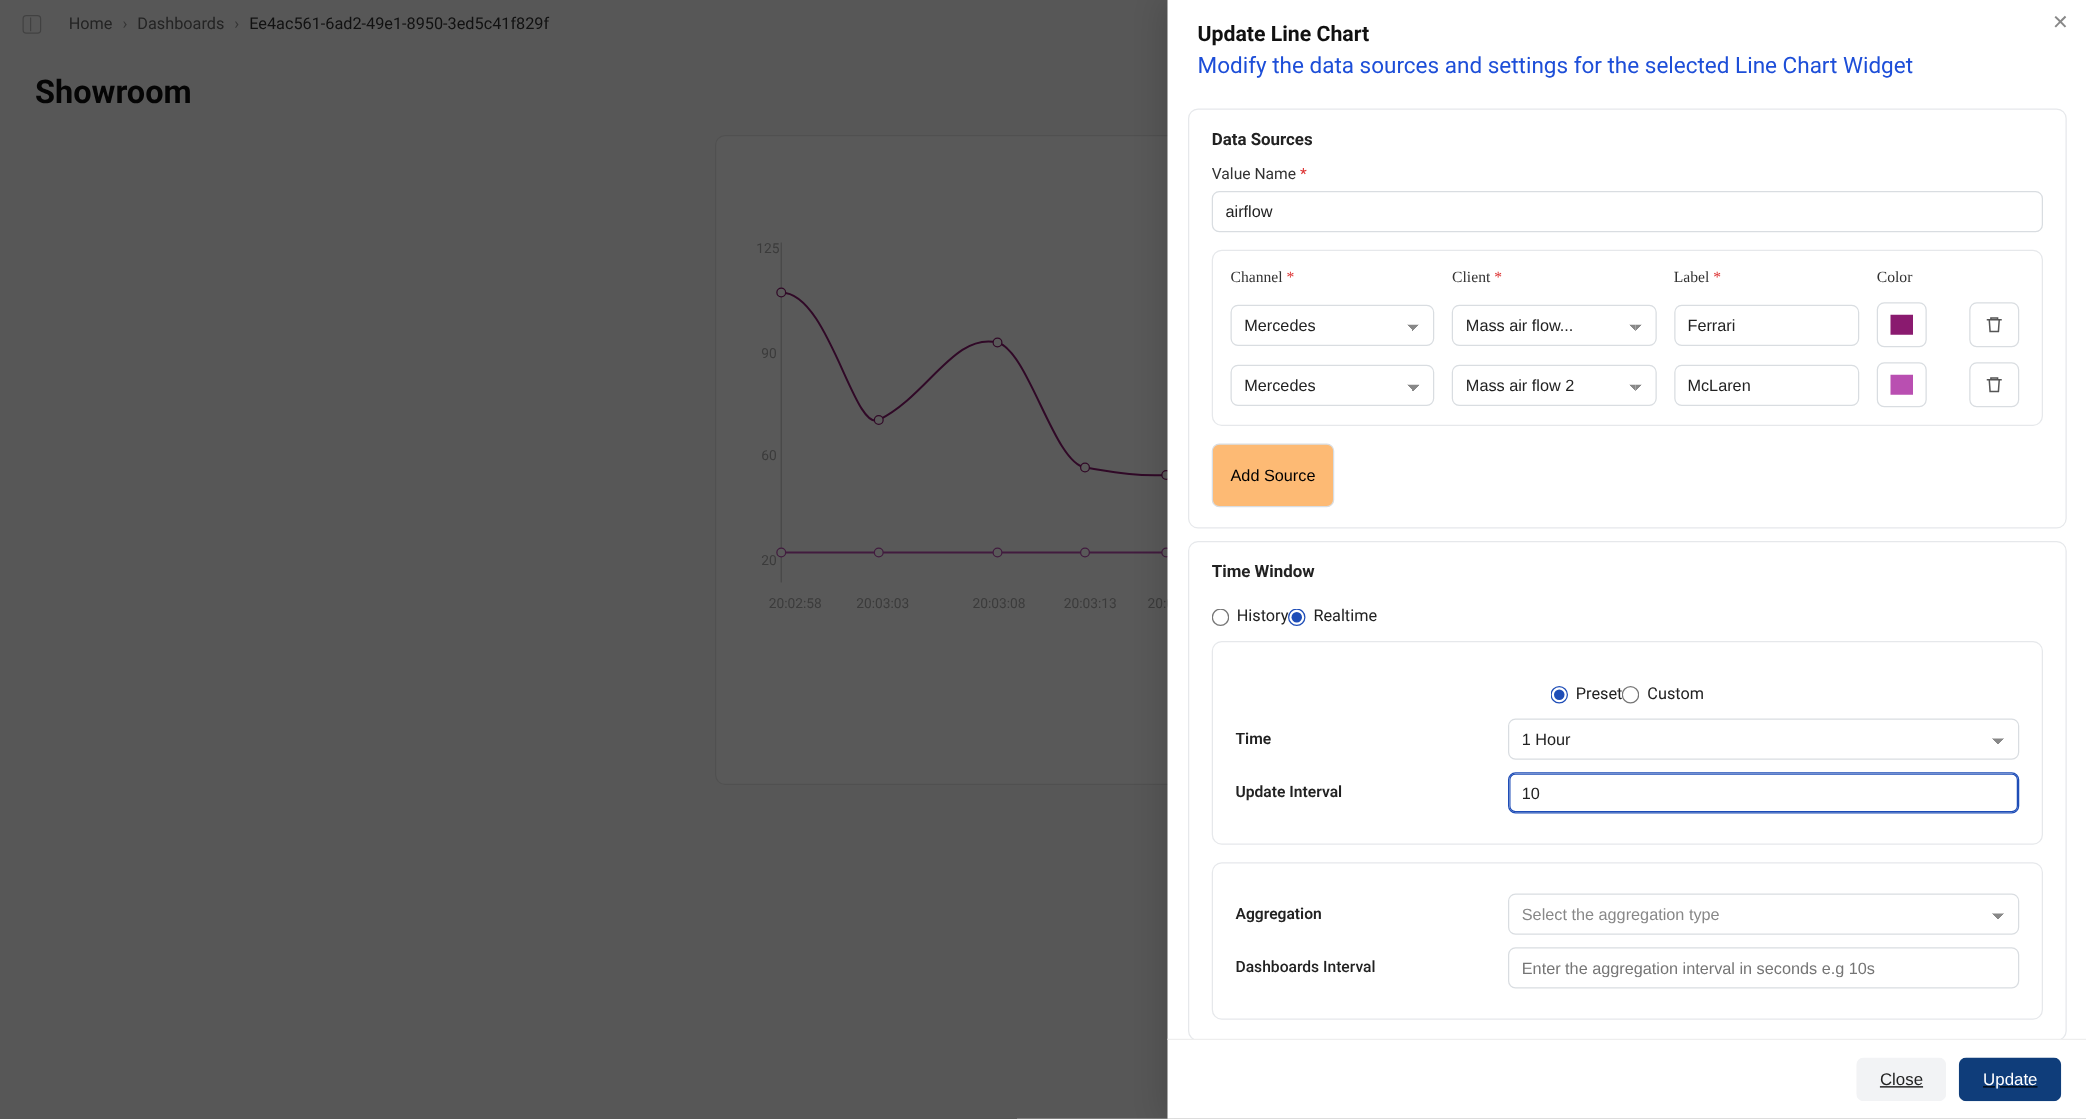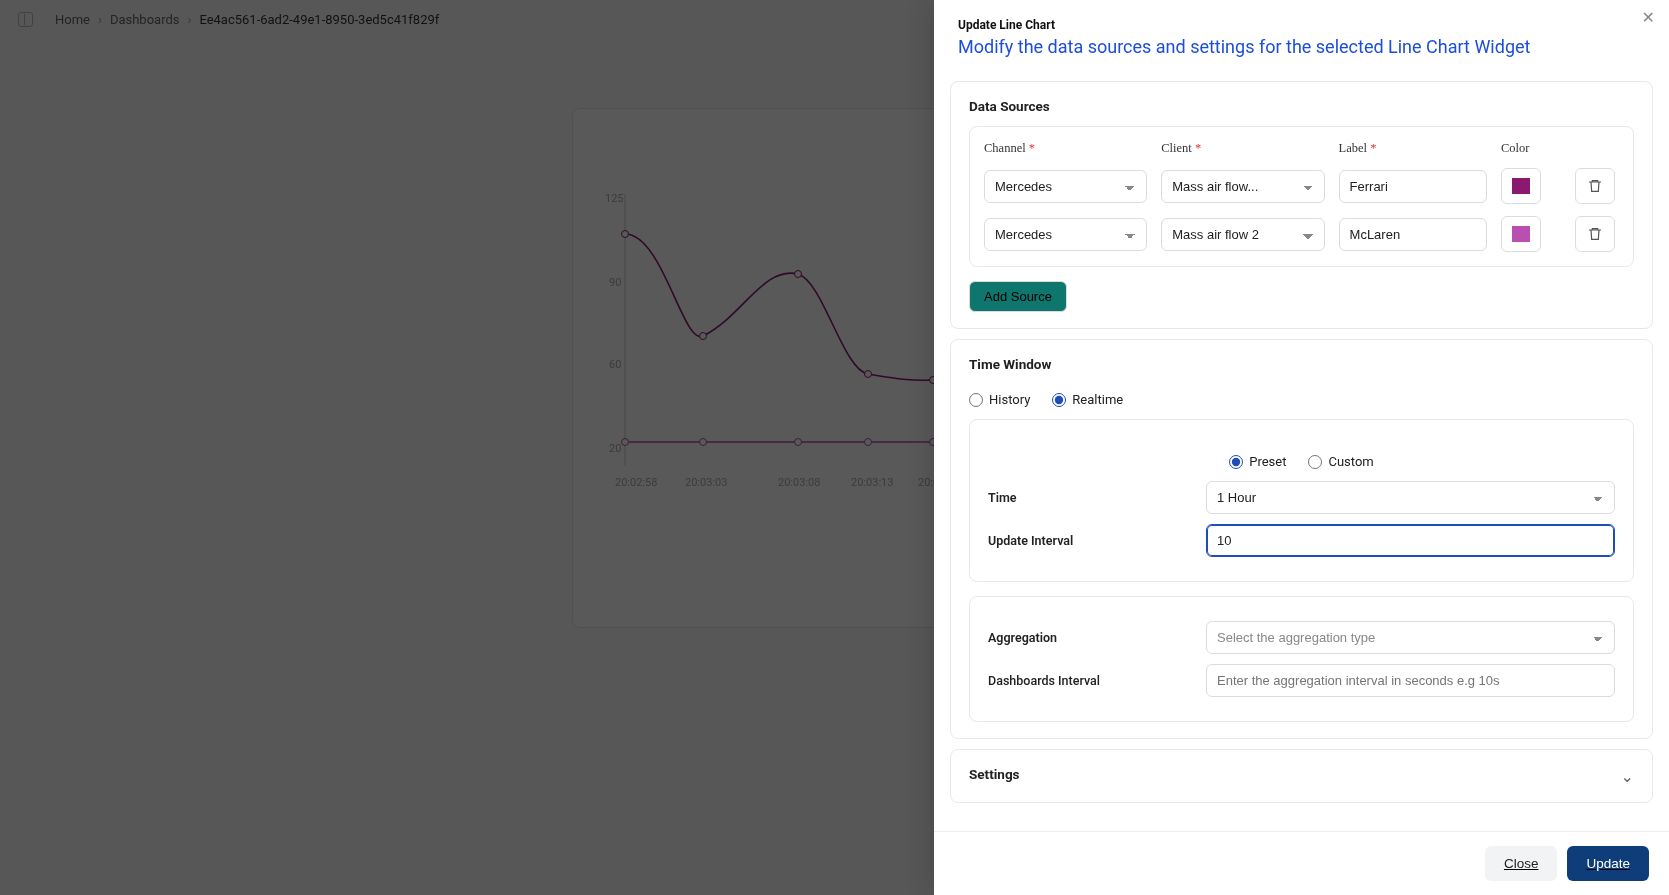--- a/index.html
+++ b/index.html
@@ -16,21 +16,21 @@
   .chart-area svg { position: absolute; left: 0; top: 0; }
   .legend { position: absolute; bottom: 18px; left: 0; right: 0; text-align: center; font-size: 12px; color: #555; }
   .legend .dot { display:inline-block; width:8px; height:8px; border-radius:2px; vertical-align: middle; margin: 0 4px 0 10px; }
 
   .overlay { position: absolute; inset: 0; background: rgba(0,0,0,0.65); }
 
   
   .drawer { position: absolute; right: 0; top: 0; width: 735px; height: 100%; background: #fff; box-shadow: -4px 0 24px rgba(0,0,0,0.15); display:flex; flex-direction: column; }
   .drawer-close { position:absolute; top:8px; right:14px; cursor:pointer; color:#888; font-size:16px; background:none; border:none; }
   .drawer-header { padding: 18px 24px 10px; }
-  .drawer-header h2 { font-size: 12px; font-weight: 700; color: #111; margin-bottom: 4px; }
+  .drawer-header h2 { font-size: 17px; font-weight: 700; color: #111; margin-bottom: 4px; }
   .drawer-header p { font-size: 18px; color: #1d4ed8; }
   .drawer-body { flex:1; overflow-y:auto; padding: 4px 16px 16px; }
   .section { border: 1px solid #e6e8eb; border-radius: 8px; padding: 16px 18px; margin: 10px 0; }
   .section-title { font-size: 13.5px; font-weight: 700; color: #222; margin-bottom: 12px; }
   .section.collapsed { display:flex; align-items:center; justify-content:space-between; cursor:pointer; }
   .section.collapsed .section-title { margin-bottom: 4px; }
   .caret { color:#666; }
 
   .lbl { font-size: 12.5px; color: #333; display:block; margin-bottom:6px; }
   .req::after { content:" *"; color:#d33; }
@@ -41,23 +41,23 @@
   .field { margin-bottom: 14px; }
 
   .src-table { border:1px solid #e6e8eb; border-radius:8px; padding:14px; }
   .src-head, .src-row { display:grid; grid-template-columns: 1.1fr 1.1fr 1fr 60px 44px; gap:14px; align-items:center; }
   .src-head > div { font-size:12.5px; color:#333;font-family:Liberation Serif, serif; }
   .src-row { margin-top:12px; }
   .color-swatch { width:40px; height:36px; border:1px solid #d9dde1; border-radius:6px; display:flex; align-items:center; justify-content:center; cursor:pointer; }
   .color-swatch span { width:18px; height:16px; }
   .icon-btn { width:40px; height:36px; border:1px solid #d9dde1; border-radius:6px; background:#fff; display:flex; align-items:center; justify-content:center; cursor:pointer; }
   .icon-btn svg { width:16px; height:16px; stroke:#555; }
-  .add-src { margin-top:14px; border:1px solid #d9dde1; background:#0f766e; padding:7px 14px; border-radius:6px; font-size:13px; cursor:pointer; }
-
-  .radio-row { display:flex; gap:22px; margin-bottom:12px; font-size:13px; color:#222;margin-top:20px; }
+  .add-src { margin-top:14px; border:1px solid #d9dde1; background:#fdba74; padding:17px 14px; border-radius:6px; font-size:13px; cursor:pointer; }
+
+  .radio-row { display:flex; margin-bottom:12px; font-size:13px; color:#222;margin-top:20px; }
   .radio-row.center { justify-content:center; }
   .radio-row label { display:flex; align-items:center; gap:6px; cursor:pointer; }
   .radio-row input[type=radio] { width:14px; height:14px; accent-color:#1e4db7; }
 
   .inner-box { border:1px solid #e6e8eb; border-radius:8px; padding:14px 18px; }
   .row2 { display:grid; grid-template-columns: 200px 1fr; gap:18px; align-items:center; margin:10px 0; }
   .row2 .rowlbl { font-size:12.5px; color:#222; font-weight:600; }
   .row2 .rowlbl.weak { font-weight:500; }
 
   .input.active { border-color:#1e4db7; box-shadow:0 0 0 1px #1e4db7 inset; }
@@ -77,20 +77,21 @@
     <span style="border:1px solid #bbb; border-radius:3px; width:15px; height:15px; display:inline-block; position:relative;">
         <span style="position:absolute;left:5px;top:1px;bottom:1px;width:1px;background:#bbb;"></span>
       </span>
     <span style="width:6px;"></span>
     <span>Home</span>
     <span class="sep">›</span>
     <span>Dashboards</span>
     <span class="sep">›</span>
     <span style="color:#333;">Ee4ac561-6ad2-49e1-8950-3ed5c41f829f</span>
   </div>
+  <div class="page-title">Showroom</div>
 
   <div class="chart-card">
     <div class="chart-title">Mass air flow sensor</div>
     <div class="chart-area">
       <svg width="500" height="380" viewBox="0 0 500 380">
 
         <text x="32" y="56" class="axis-lbl">125</text>
         <text x="36" y="140" class="axis-lbl">90</text>
         <text x="36" y="222" class="axis-lbl">60</text>
         <text x="36" y="306" class="axis-lbl">20</text>
@@ -133,20 +134,24 @@
   <button class="drawer-close">✕</button>
   <div class="drawer-header">
     <h2>Update Line Chart</h2>
     <p>Modify the data sources and settings for the selected Line Chart Widget</p>
   </div>
 
   <div class="drawer-body">
 
     <div class="section">
       <div class="section-title">Data Sources</div>
+      <div class="field">
+        <label class="lbl req">Value Name</label>
+        <input class="input" value="airflow" style="">
+      </div>
 
       <div class="src-table">
         <div class="src-head">
           <div class="req">Channel</div>
           <div class="req">Client</div>
           <div class="req">Label</div>
           <div>Color</div>
           <div></div>
         </div>
 

